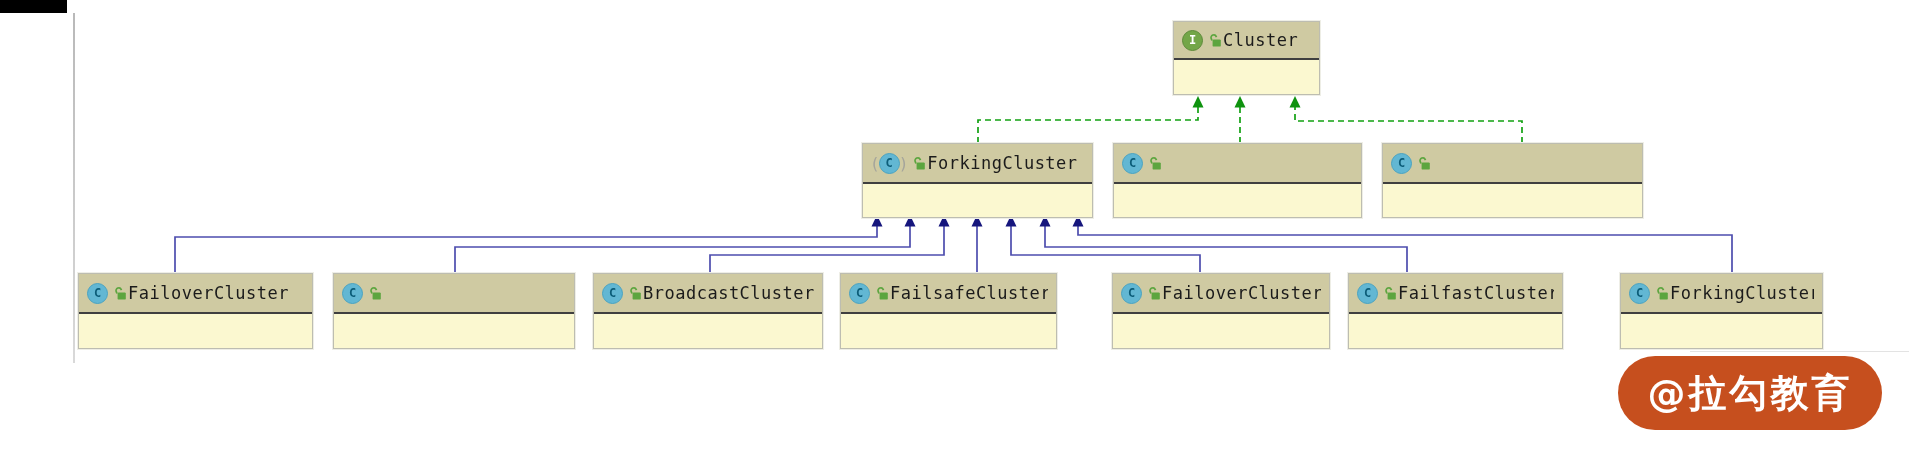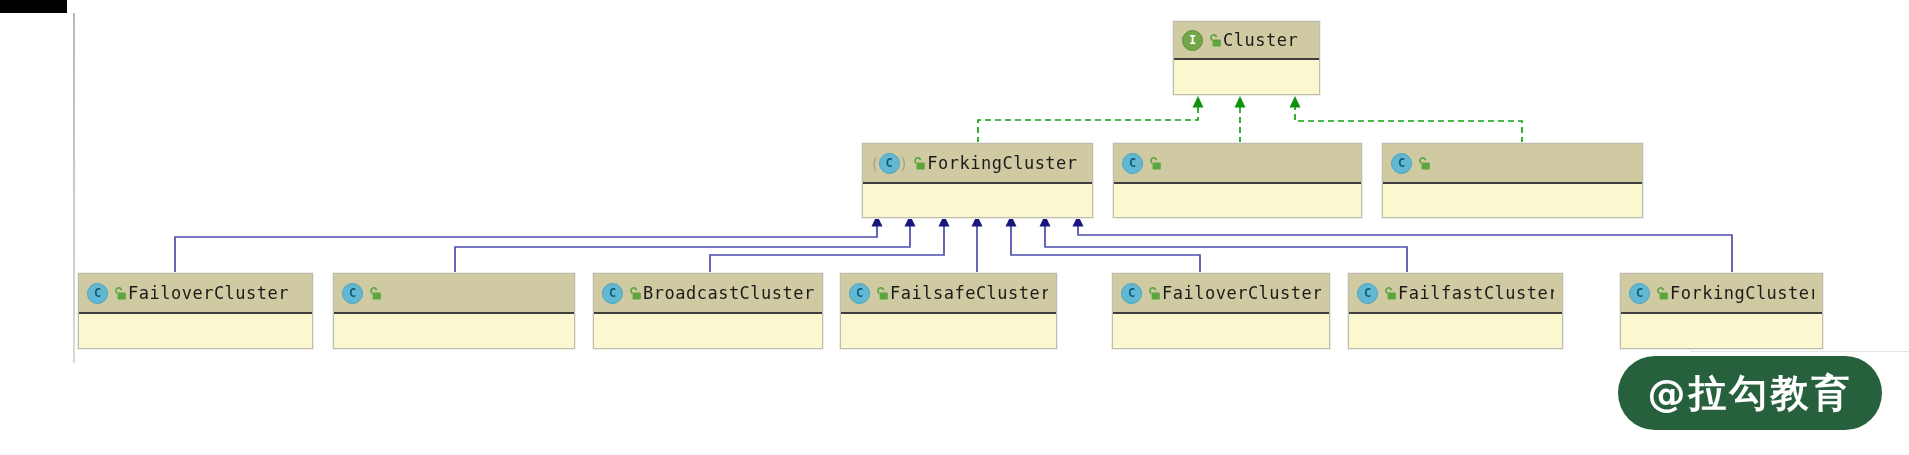--- a/index.html
+++ b/index.html
@@ -41,21 +41,21 @@
   .iface-circle{background:#73a648;border:1px solid #5d8a3a;color:#ffffff;}
   .class-circle{background:#62b7d3;border:1px solid #4aa3c2;color:#0d5d79;}
   .paren{color:#a5a59b;font-size:16px;font-weight:normal;margin:0 -1px;}
   .lock-icon{margin-left:5px;display:inline-flex;flex:0 0 auto;}
   .uml-label{
     flex:1;text-align:left;color:#1b1b1b;font-size:17px;letter-spacing:.5px;
     overflow:hidden;white-space:nowrap;
   }
   .watermark{
     position:absolute;z-index:3;left:1618px;top:356px;width:264px;height:74px;
-    background:#14532d;border-radius:37px;display:flex;align-items:center;justify-content:center;
+    background:#c2410c;border-radius:37px;display:flex;align-items:center;justify-content:center;
     font-family:"DejaVu Sans","Liberation Sans",sans-serif;
     font-size:38px;font-weight:bold;color:#ffffff;letter-spacing:3px;opacity:.92;
   }
 </style>
 </head>
 <body>
 
 <div class="black-bar"></div>
 <div class="left-divider"></div>
 <div class="panel-edge-line"></div>

